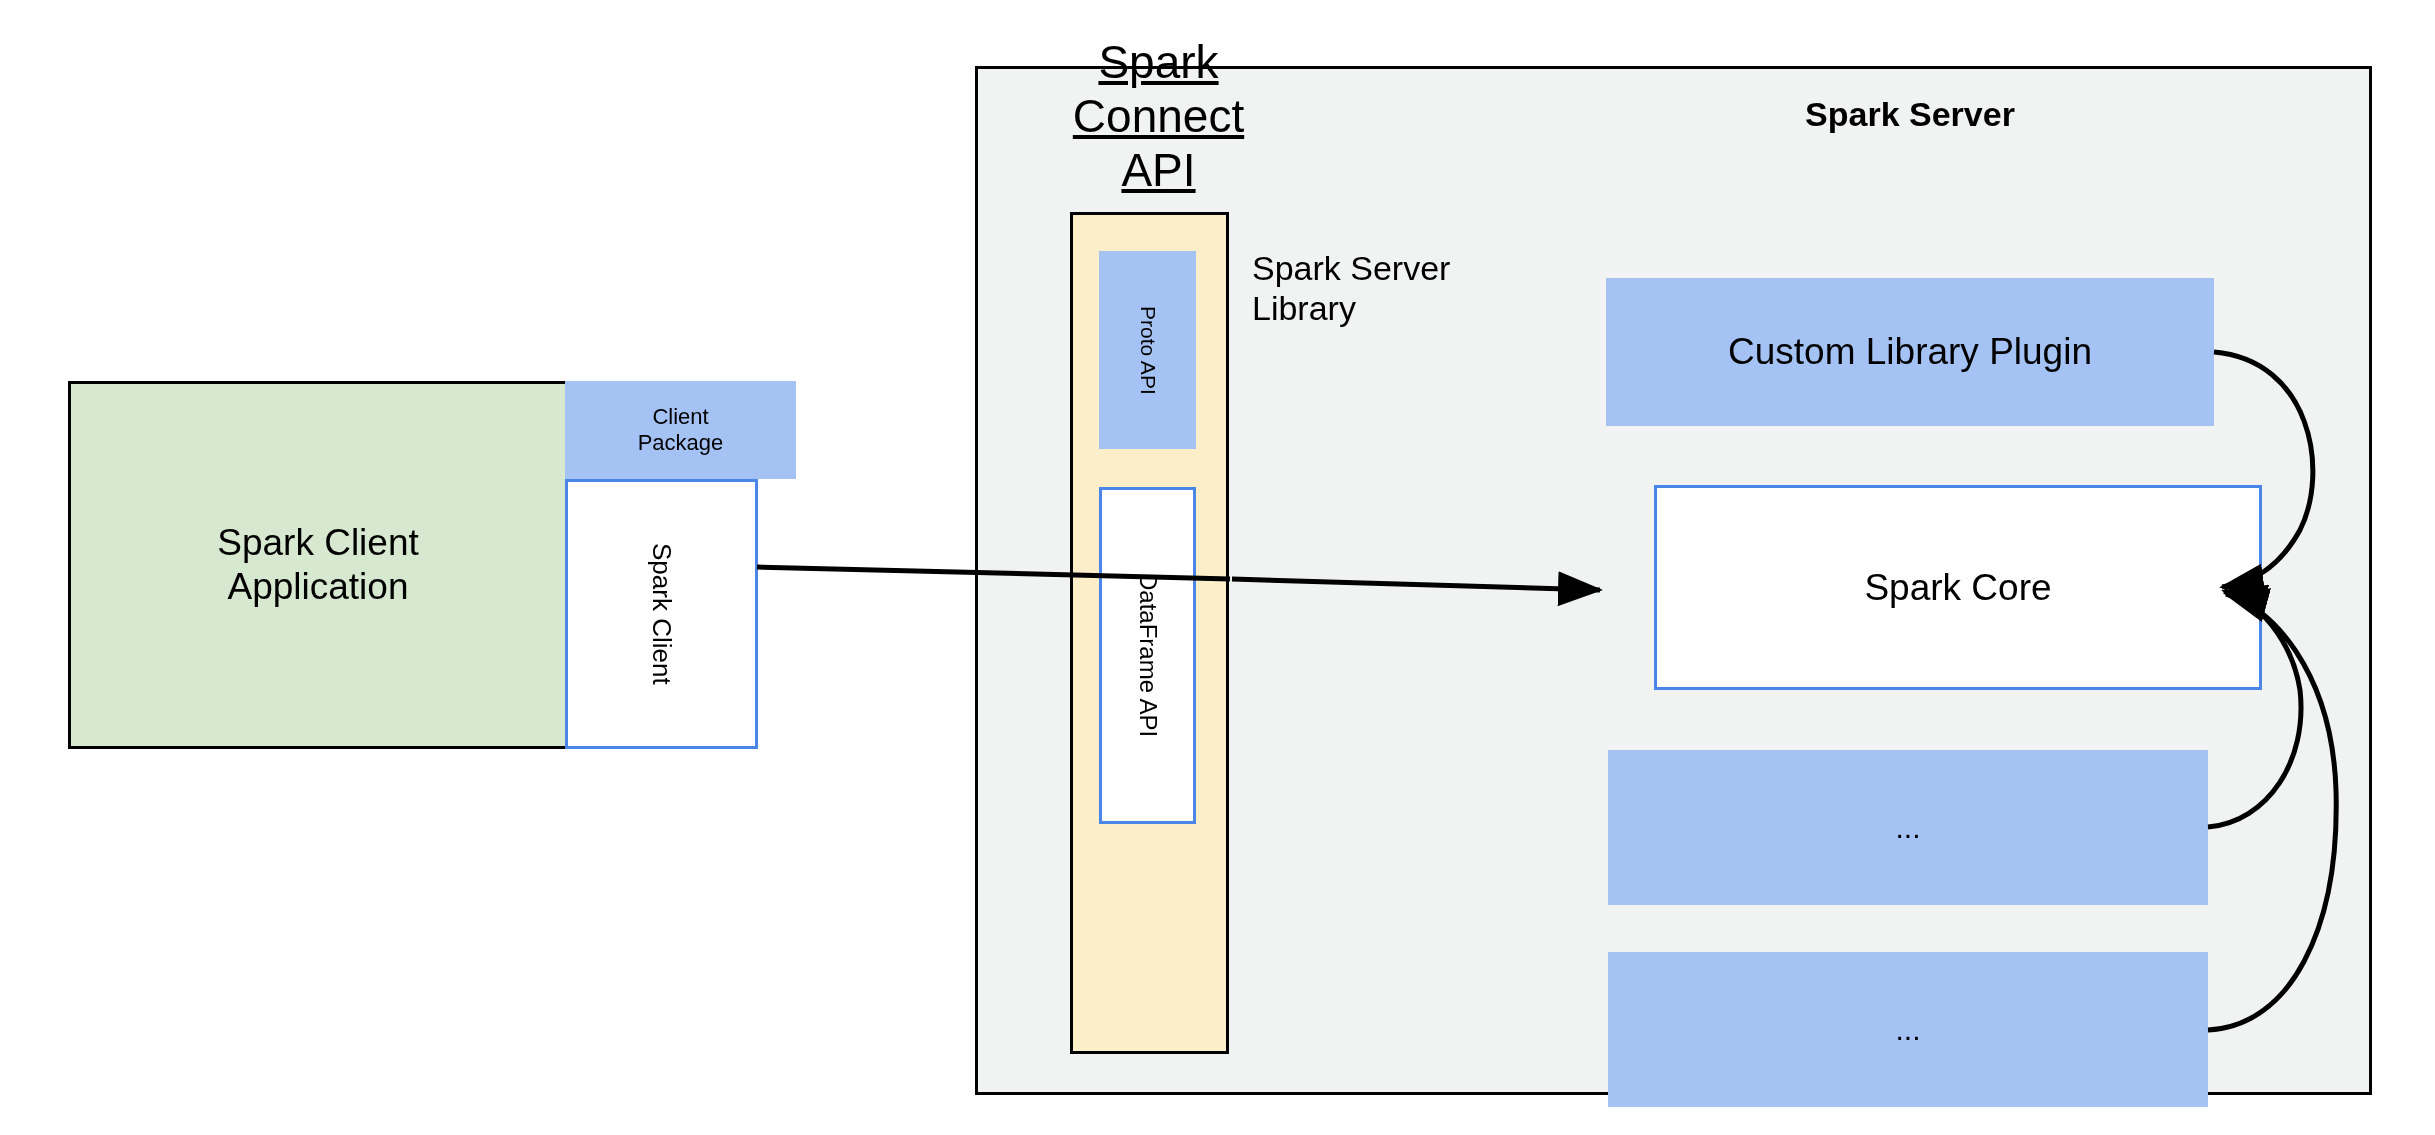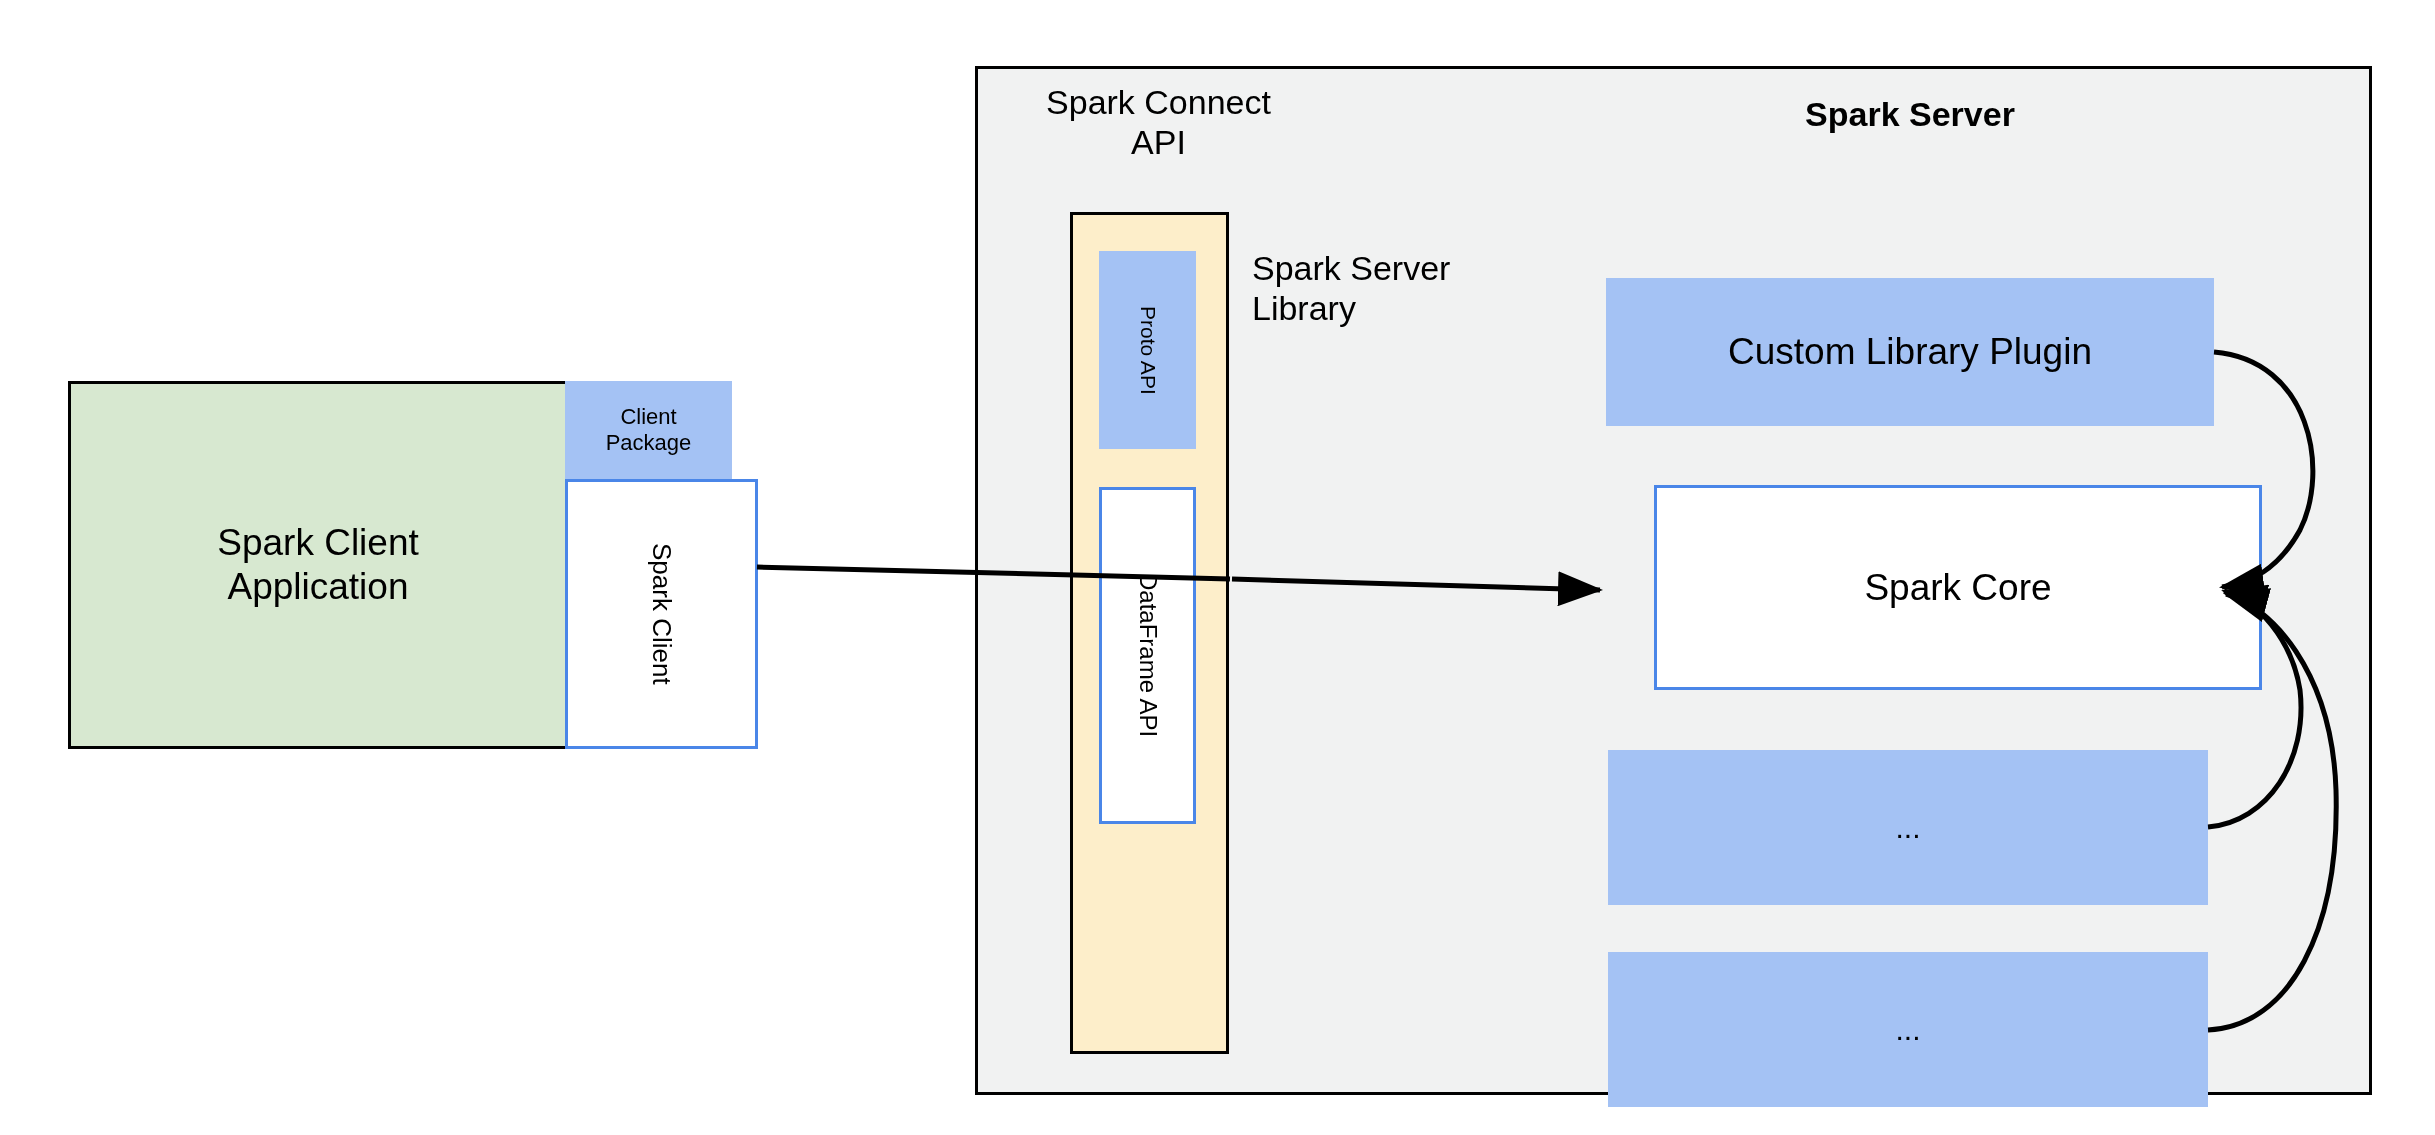--- a/index.html
+++ b/index.html
@@ -44,21 +44,21 @@
     border: 3px solid #000000;
     font-size: 37px;
     z-index: 2;
   }
   #client-app .label { padding: 0 14px; }
 
   
   #client-package {
     left: 565px;
     top: 381px;
-    width: 167px;
+    width: 231px;
     height: 98px;
     background: #a4c2f4;
     border: 1px solid #a4c2f4;
     font-size: 22px;
     z-index: 3;
   }
 
   
   #spark-client {
     left: 565px;
@@ -81,23 +81,24 @@
     border: 3px solid #000000;
     z-index: 1;
     display: block;
   }
 
   #spark-connect-api-label {
     left: 1016px;
     top: 70px;
     width: 285px;
     height: 92px;
-    font-size: 34px;
-    z-index: 4;
-    align-items: flex-end;
+    font-size: 46px;
+    z-index: 4;
+    align-items: center;
+    text-decoration: underline;
   }
   #spark-server-title {
     left: 1700px;
     top: 90px;
     width: 420px;
     height: 48px;
     font-size: 34px;
     font-weight: bold;
     z-index: 4;
   }

